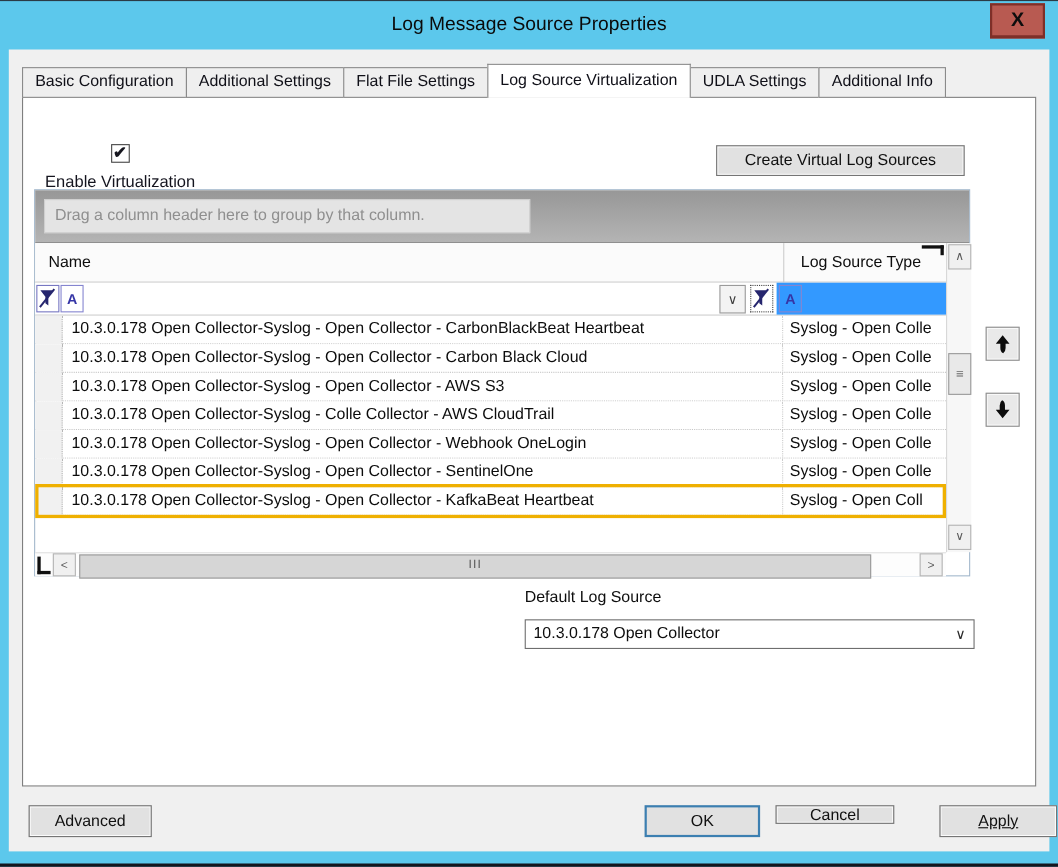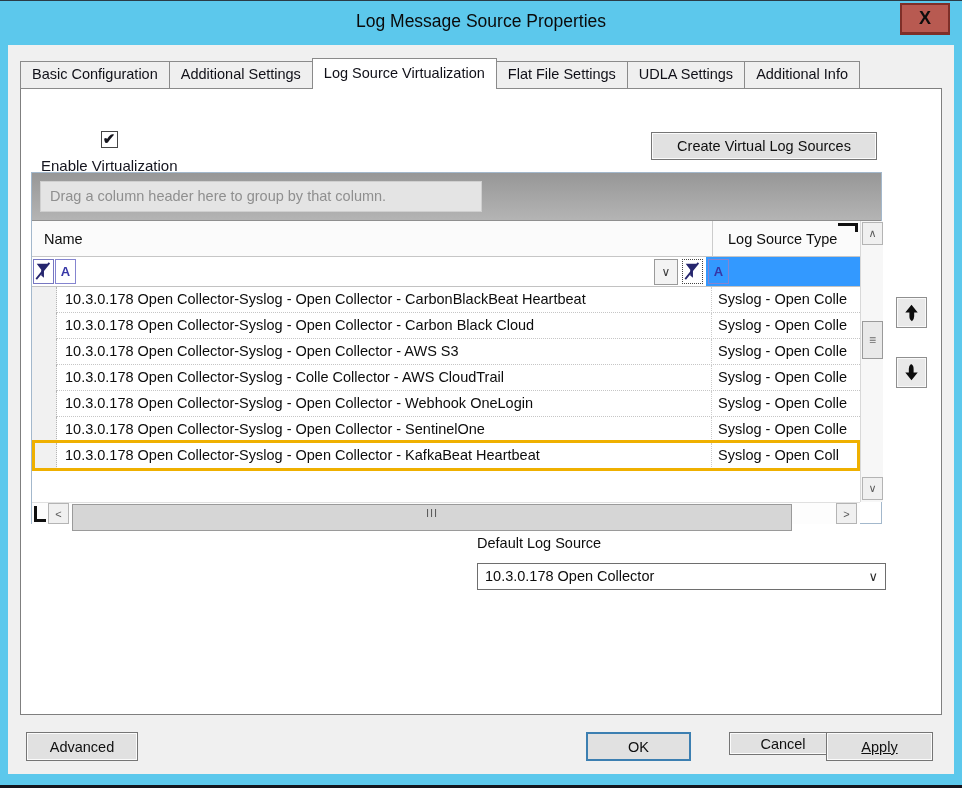--- a/index.html
+++ b/index.html
@@ -98,61 +98,61 @@
   .vdn { left:1px; bottom:2px; }
   .vthumb { position:absolute; left:1px; top:100px; width:21px; height:38px; background:#e9e9e9;
           border:1px solid #9a9a9a; color:#6a6a6a; font-size:12px; line-height:36px;
           text-align:center; cursor:grab; }
   .hscroll { position:absolute; left:0; top:329px; width:828px; height:22px; background:#fdfdfd;
           border-top:1px solid #e0e0e0; }
   .bcorner { position:absolute; left:2px; top:3px; width:12px; height:16px;
           border-left:3px solid #101010; border-bottom:3px solid #101010; }
   .hlbtn { left:16px; top:0px; height:21px; }
   .hrbtn { left:804px; top:0px; height:21px; }
-  .hthumb { position:absolute; left:40px; top:1px; width:720px; height:27px; background:#d6d6d6;
+  .hthumb { position:absolute; left:40px; top:1px; width:720px; height:22px; background:#d6d6d6;
           border:1px solid #9a9a9a; color:#5a5a5a; font-size:11px; line-height:17px;
           text-align:center; cursor:grab; letter-spacing:1px; }
 
   .movebtn { position:absolute; left:875px; width:31px; height:31px; background:#e9e9e9;
           border:1px solid #8f8f8f; box-shadow:inset 0 0 0 1px #f9f9f9; cursor:pointer;
           padding:3px; }
   .movebtn svg { display:block; width:100%; height:100%; }
   .mup { top:208px; } .mdn { top:268px; }
 
   .dls-label { position:absolute; left:456px; top:446px; font-size:14.5px; color:#0e0e0e; }
   .combo { position:absolute; left:456px; top:474px; width:409px; height:27px; background:#fff;
           border:1px solid #6e6e6e; cursor:pointer; }
   .combo .val { position:absolute; left:7px; top:0; line-height:25px; font-size:14.5px; color:#0c0c0c; }
   .combo .chev { position:absolute; right:7px; top:0; line-height:25px; font-size:13px; color:#2b2b2b; }
 
   .advanced { position:absolute; left:18px; top:687px; width:112px; height:29px; }
   .ok { position:absolute; left:578px; top:687px; width:105px; height:29px;
         border:2px solid #3c7fb1; box-shadow:none; }
-  .cancel { position:absolute; left:697px; top:687px; width:108px; height:23px;margin-left:24px; }
-  .apply { position:absolute; left:818px; top:687px; width:107px; height:29px;text-decoration:underline; }
+  .cancel { position:absolute; left:697px; top:687px; width:108px; height:17px; }
+  .apply { position:absolute; left:846px; top:687px; width:107px; height:29px;text-decoration:underline; }
 </style>
 </head>
 <body>
 
 <div class="window">
 
   <div class="titlebar">
     <div class="title">Log Message Source Properties</div>
     <div class="close">
       <span>X</span>
     </div>
   </div>
 
   <div class="dialog">
 
     <div class="tabbar" id="tabbar">
         <div class="tab"><span>Basic Configuration</span></div>
         <div class="tab"><span>Additional Settings</span></div>
+        <div class="tab"><span>Flat File Settings</span></div>
         <div class="tab active"><span>Log Source Virtualization</span></div>
-        <div class="tab"><span>Flat File Settings</span></div>
         <div class="tab"><span>UDLA Settings</span></div>
         <div class="tab"><span>Additional Info</span></div>
       </div>
 
     <div class="panel">
 
       <div class="chkrow">
         <div class="chkbox checked" id="virt-chk"></div>
         <div class="chklabel">Enable Virtualization</div>
       </div>

